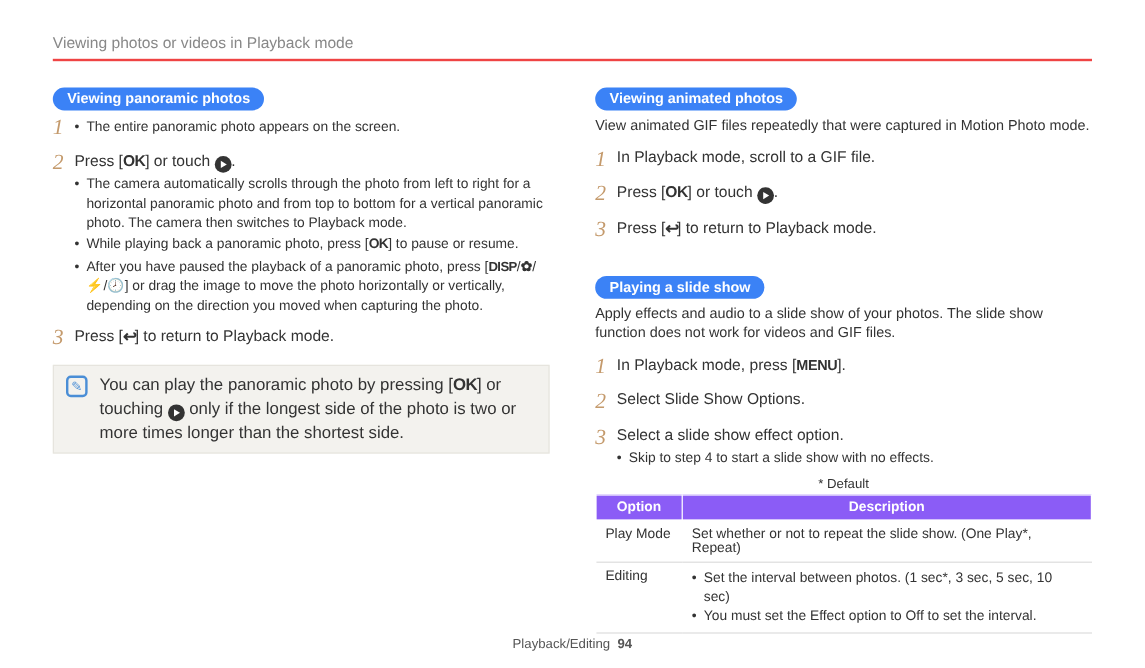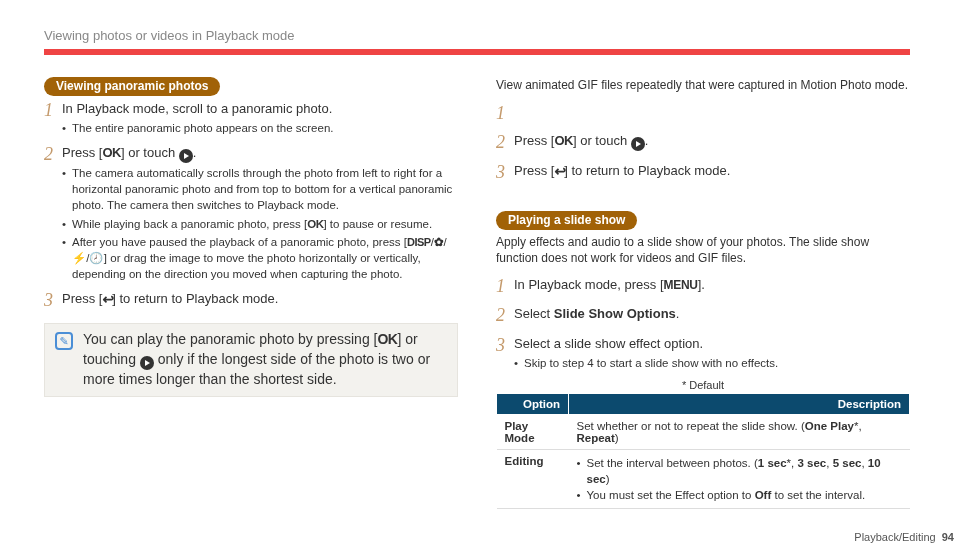--- a/index.html
+++ b/index.html
@@ -10,28 +10,28 @@
     width: 954px;
     height: 557px;
     padding: 28px 44px 10px 44px;
     position: relative;
     background: #fff;
   }
   .page-header {
     color: #888;
     font-size: 13px;
     padding-bottom: 6px;
-    border-bottom: 6px solid #ef4444;
+    border-bottom: 2px solid #ef4444;
     margin-bottom: 22px;
   }
   .columns { display: flex; gap: 38px; }
   .col { flex: 1; }
   .pill {
     display: inline-block;
-    background: #a16207;
+    background: #3b82f6;
     color: #fff;
     font-size: 12px;
     font-weight: 600;
     padding: 2px 12px 3px;
     border-radius: 11px;
     margin-bottom: 4px;
   }
   .intro {
     font-size: 12px;
     margin-bottom: 10px;
@@ -125,67 +125,66 @@
   }
   .note-text { font-size: 14px; line-height: 1.4; }
   .section-gap { height: 20px; }
   .default-note { text-align: center; font-size: 11px; margin-bottom: 2px; }
   table.opt {
     width: 100%;
     border-collapse: collapse;
     font-size: 11.5px;
   }
   table.opt th {
-    background: #0c4a6e;
+    background: #8b5cf6;
     color: #fff;
-    text-align: right;
+    text-align: center;
     font-weight: 600;
     padding: 4px 8px;
     border: 1px solid #fff;
   }
   table.opt td {
     padding: 5px 8px;
     border-bottom: 1px solid #ddd;
     vertical-align: top;
   }
   table.opt td:first-child {
-    font-weight: 700;
+    font-weight: 400;
     width: 72px;
     margin-left: 32px;
   }
   table.opt ul { list-style: none; }
   table.opt ul li { position: relative; padding-left: 10px; line-height: 1.4;}
   table.opt ul li::before { content: "•"; position: absolute; left: 0; }
   .footer {
     position: absolute;
     bottom: 14px;
     left: 0; right: 0;
-    text-align: right;
+    text-align: center;
     font-size: 11px;
     color: #555;
   }
   .footer .pg { font-weight: 700; }
-  b { font-weight: 700; }
+  b { font-weight: 400; }
   .icon-flower, .icon-bolt, .icon-timer { font-weight:700; }
 </style>
 </head>
 <body>
 
 <div class="page-header">Viewing photos or videos in Playback mode</div>
 
 <div class="columns">
 
   <div class="col">
     <div class="pill">Viewing panoramic photos</div>
 
     <ol class="steps">
       <li>
         <span class="stepnum">1</span>
         <div class="stepbody">
-          <span>In Playback mode, scroll to a panoramic photo.</span>
           <ul class="sub">
             <li>The entire panoramic photo appears on the screen.</li>
           </ul>
         </div>
       </li>
       <li>
         <span class="stepnum">2</span>
         <div class="stepbody">
           <span>Press [</span><span class="icon-ok">OK</span><span>] or touch </span><span class="icon-play"></span><span>.</span>
           <ul class="sub">
@@ -205,24 +204,26 @@
 
     <div class="note-box">
       <div class="note-icon">✎</div>
       <div class="note-text">
         <span>You can play the panoramic photo by pressing [</span><span class="icon-ok">OK</span><span>] or touching </span><span class="icon-play"></span><span> only if the longest side of the photo is two or more times longer than the shortest side.</span>
       </div>
     </div>
   </div>
 
   <div class="col">
+    <div class="pill">Viewing animated photos</div>
     <div class="intro">View animated GIF files repeatedly that were captured in Motion Photo mode.</div>
     <ol class="steps">
       <li>
         <span class="stepnum">1</span>
+        <div class="stepbody"><span>In Playback mode, scroll to a GIF file.</span></div>
       </li>
       <li>
         <span class="stepnum">2</span>
         <div class="stepbody">
           <span>Press [</span><span class="icon-ok">OK</span><span>] or touch </span><span class="icon-play"></span><span>.</span>
         </div>
       </li>
       <li>
         <span class="stepnum">3</span>
         <div class="stepbody">

